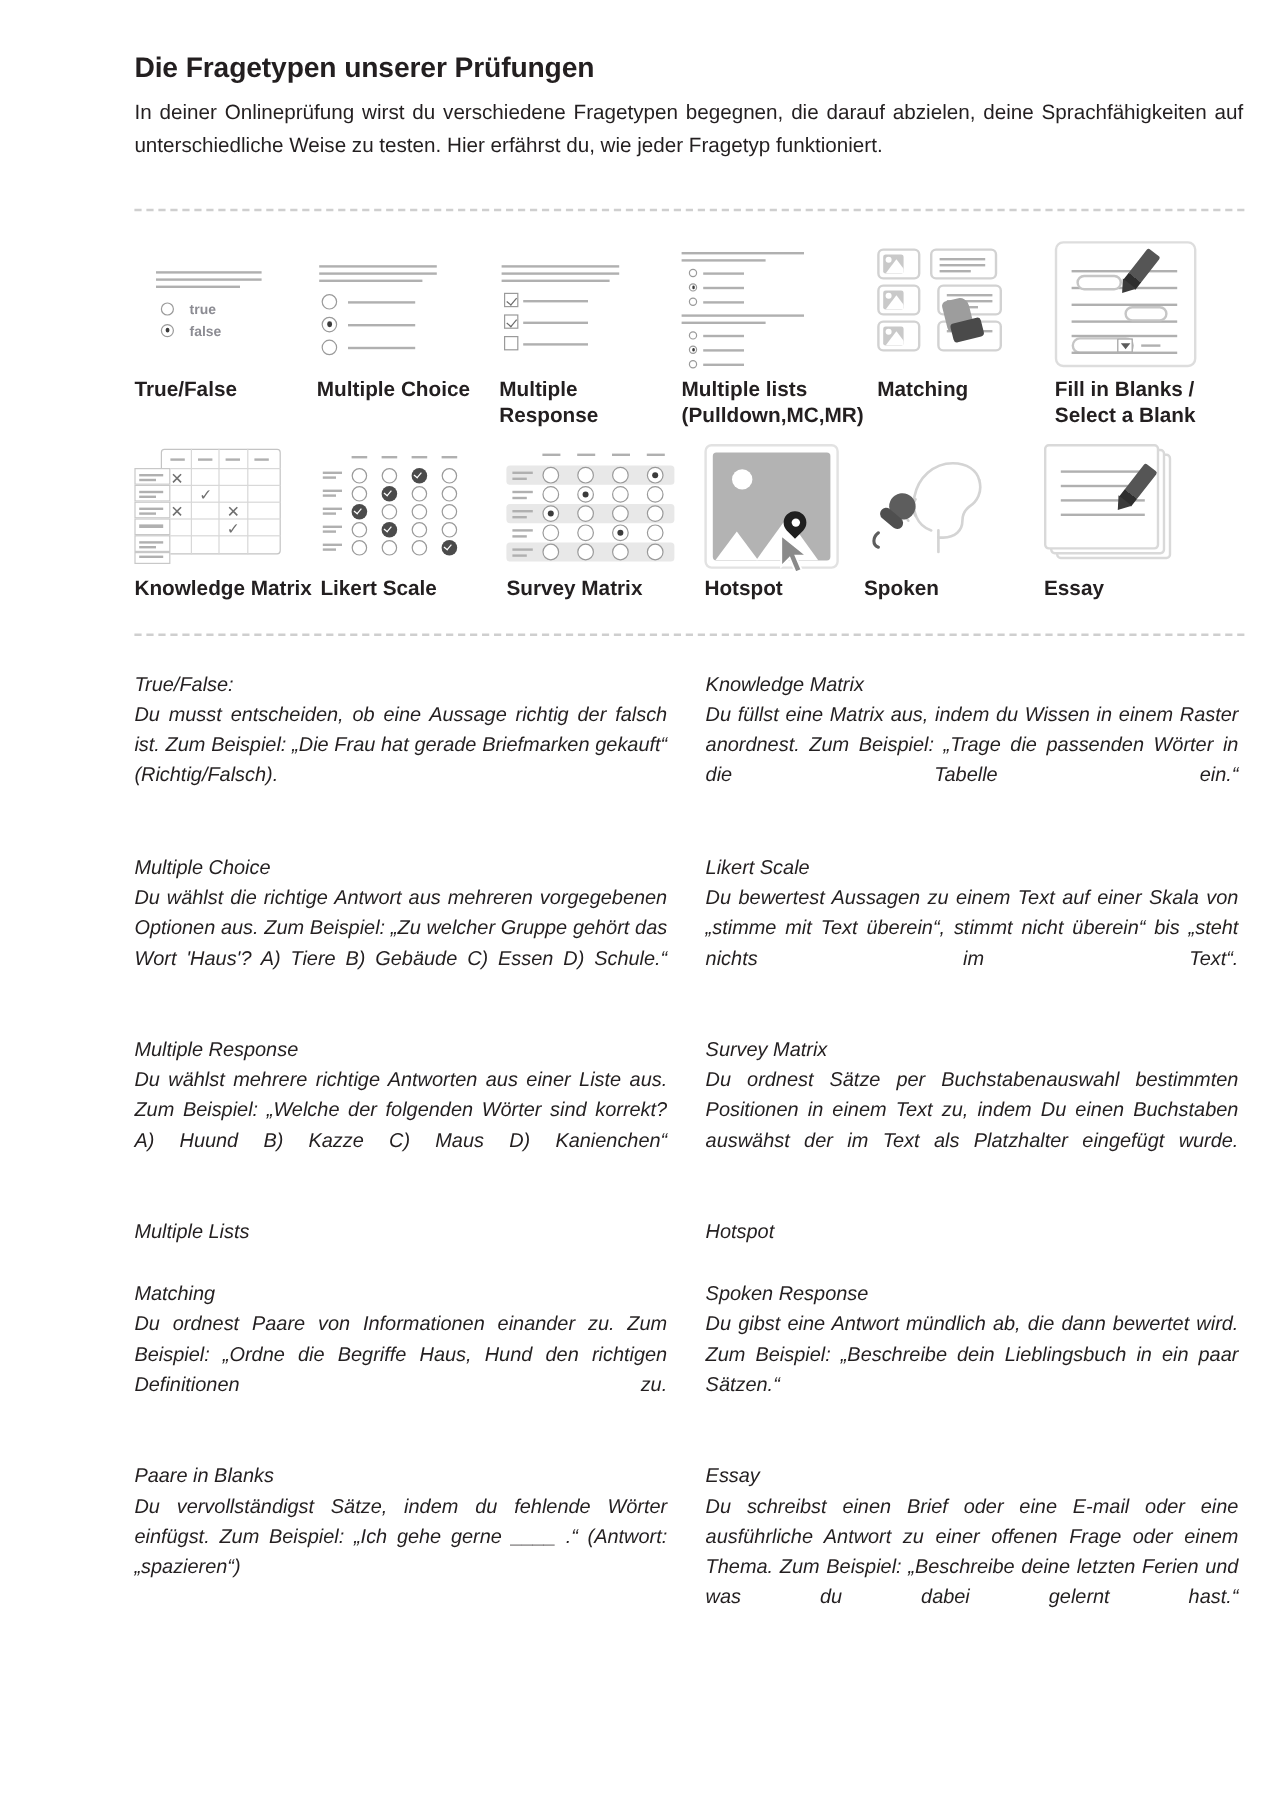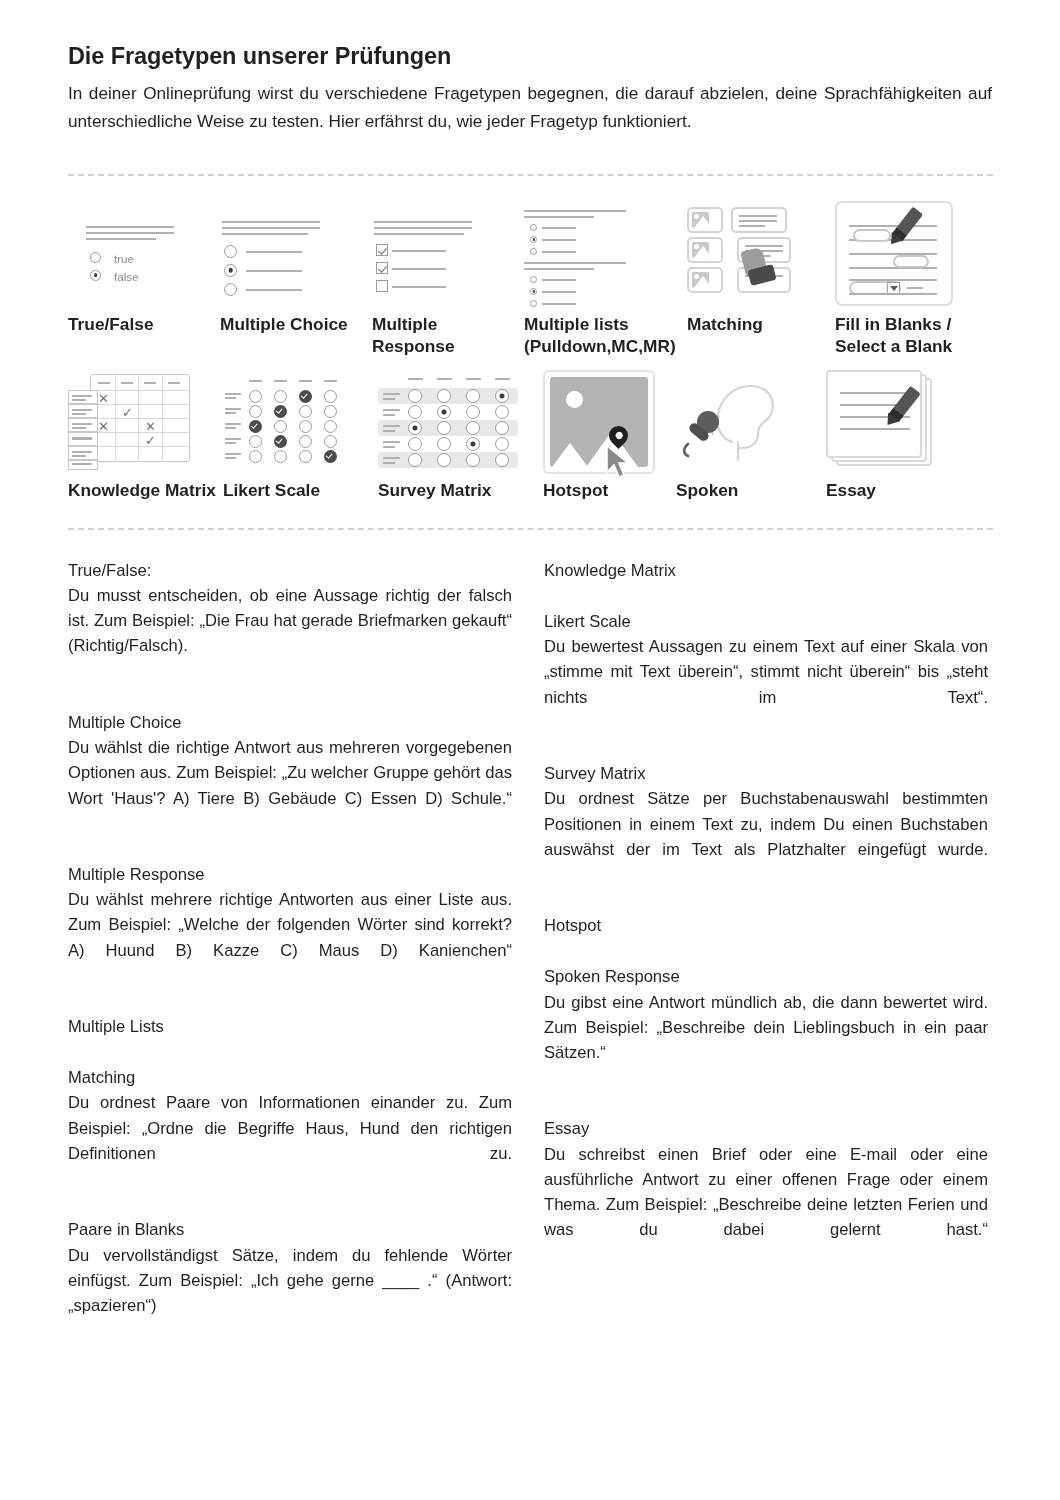--- a/index.html
+++ b/index.html
@@ -15,21 +15,21 @@
     color: #231f20;
     position: relative;
     overflow: hidden;
   }
   .page {
     position: absolute;
     left: 0; top: 0;
     width: 1060px;
     height: 1500px;
     box-sizing: border-box;
-    padding: 42px 64px 0 68px;
+    padding: 42px 64px 0 112px;
   }
 
   
   .doc-title {
     font-size: 23.5px;
     font-weight: bold;
     letter-spacing: -0.1px;
     margin: 0 0 10px 0;
     line-height: 1.2;
   }
@@ -102,20 +102,21 @@
 
   
   .columns {
     display: flex;
     width: 930px;
     padding-top: 28px;
     gap: 32px;
   }
   .col {
     width: 444px;
+    font-style: italic;
   }
   .block { margin-bottom: 26px; }
   .block:last-child { margin-bottom: 0; }
   .block-head {
     font-size: 16.6px;
     line-height: 1.52;
     margin: 0;
   }
   .block-body {
     font-size: 16.6px;
@@ -159,20 +160,21 @@
     box-sizing: border-box;
   }
 
   
   .tf { width: 128px; height: 80px; }
   .tf .tf-lbl {
     position: absolute;
     font-size: 11.6px;
     color: #8c8c93;
     font-family: "Liberation Sans", sans-serif;
+    font-weight: bold;
   }
 
   
   .mc { width: 120px; height: 86px; }
 
   
   .mr { width: 120px; height: 86px; }
   .mr .chk::after {
     content: "";
     position: absolute;
@@ -763,20 +765,21 @@
       </div>
       <div class="block">
         <p class="block-head">Paare in Blanks</p>
         <p class="block-body">Du vervollständigst Sätze, indem du fehlende Wörter einfügst. Zum Beispiel: „Ich gehe gerne ____ .“ (Antwort: „spazieren“)</p>
       </div>
     </div>
 
     <div class="col">
       <div class="block">
         <p class="block-head">Knowledge Matrix</p>
+        <p class="block-body">Du füllst eine Matrix aus, indem du Wissen in einem Raster anordnest. Zum Beispiel: „Trage die passenden Wörter in die Tabelle ein.“</p>
       </div>
       <div class="block">
         <p class="block-head">Likert Scale</p>
         <p class="block-body">Du bewertest Aussagen zu einem Text auf einer Skala von „stimme mit Text überein“, stimmt nicht überein“ bis „steht nichts im Text“.</p>
       </div>
       <div class="block">
         <p class="block-head">Survey Matrix</p>
         <p class="block-body">Du ordnest Sätze per Buchstabenauswahl bestimmten Positionen in einem Text zu, indem Du einen Buchstaben auswähst der im Text als Platzhalter eingefügt wurde.</p>
       </div>
       <div class="block">

